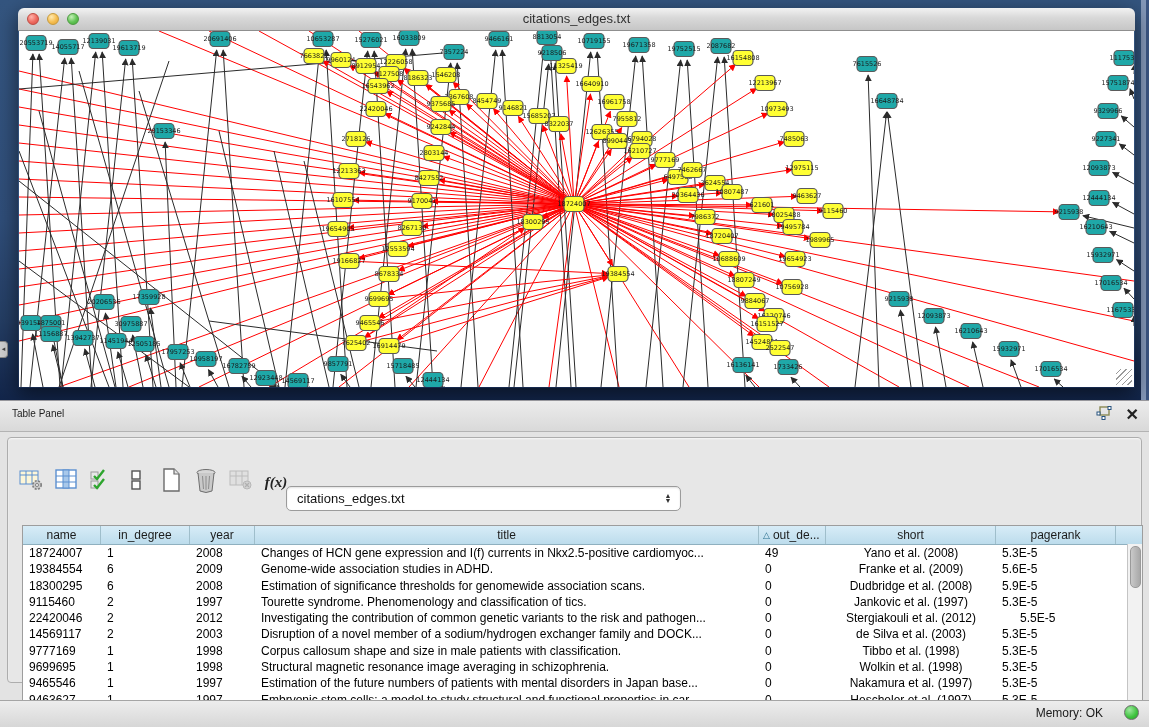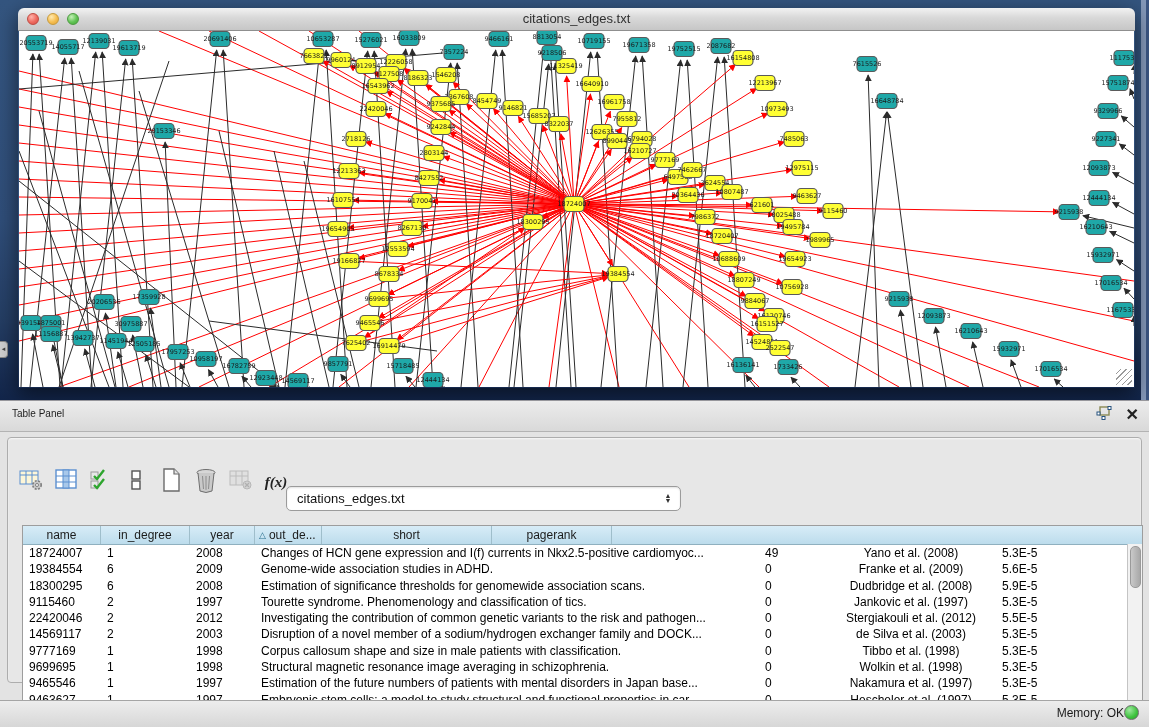--- a/index.html
+++ b/index.html
@@ -75,21 +75,21 @@
     box-shadow:0 1px 1px rgba(255,255,255,.8);}
   .seg .tab{padding:3px 16px;font-size:12px;font-weight:bold;color:#222;
     background:linear-gradient(180deg,#ffffff,#ededed);border-right:1px solid #a5a5a5;}
   .seg .tab:last-child{border-right:none;}
   .seg .tab.active{background:linear-gradient(180deg,#8d8d8d,#6e6e6e);color:#f4f4f4;
     text-shadow:0 -1px 0 rgba(0,0,0,.3);}
 
   
   .statusbar{position:absolute;left:0;top:700px;width:1149px;height:27px;
     background:linear-gradient(180deg,#ededed,#d6d6d6);border-top:1px solid #a5a5a5;}
-  .memory{position:absolute;right:10px;top:4px;display:flex;align-items:center;gap:0;}
+  .memory{position:absolute;right:10px;top:4px;display:flex;align-items:center;gap:21px;}
   .memory span{font-size:12px;color:#1a1a1a;}
   .mem-dot{width:15px;height:15px;border-radius:50%;box-sizing:border-box;border:1px solid #6a6a6a;
     background:radial-gradient(circle at 35% 30%,#9fe89f,#3cc23c 60%,#2da32d);}
   .xicon{font-size:16px;font-weight:bold;color:#222;line-height:16px;}
 </style>
 </head>
 <body>
 
 <div class="page">
 
@@ -908,20 +908,23 @@
         <div class="gh" id="grid-head">
             <div class="gh-cell" style="width: 78px;">
               <span>name</span>
             </div>
             <div class="gh-cell" style="width: 89px;">
               <span>in_degree</span>
             </div>
             <div class="gh-cell" style="width: 65px;">
               <span>year</span>
             </div>
+            <div class="gh-cell" style="width: 504px;">
+              <span>title</span>
+            </div>
             <div class="gh-cell left" style="width: 67px;">
               <span class="sort-tri">△</span>
               <span>out_de...</span>
             </div>
             <div class="gh-cell" style="width: 170px;">
               <span>short</span>
             </div>
             <div class="gh-cell" style="width: 120px;">
               <span>pagerank</span>
             </div>
@@ -963,21 +966,21 @@
               <div class="gc center" style="width: 170px;">Jankovic et al. (1997)</div>
               <div class="gc" style="width: 120px;">5.3E-5</div>
             </div>
             <div class="gr">
               <div class="gc" style="width: 78px;">22420046</div>
               <div class="gc" style="width: 89px;">2</div>
               <div class="gc" style="width: 65px;">2012</div>
               <div class="gc" style="width: 504px;">Investigating the contribution of common genetic variants to the risk and pathogen...</div>
               <div class="gc" style="width: 67px;">0</div>
               <div class="gc center" style="width: 170px;">Stergiakouli et al. (2012)</div>
-              <div class="gc" style="width: 120px;">5.5E-5</div>
+              <div class="gc" style="width: 120px; margin-left: 18px;">5.5E-5</div>
             </div>
             <div class="gr">
               <div class="gc" style="width: 78px;">14569117</div>
               <div class="gc" style="width: 89px;">2</div>
               <div class="gc" style="width: 65px;">2003</div>
               <div class="gc" style="width: 504px;">Disruption of a novel member of a sodium/hydrogen exchanger family and DOCK...</div>
               <div class="gc" style="width: 67px;">0</div>
               <div class="gc center" style="width: 170px;">de Silva et al. (2003)</div>
               <div class="gc" style="width: 120px;">5.3E-5</div>
             </div>

